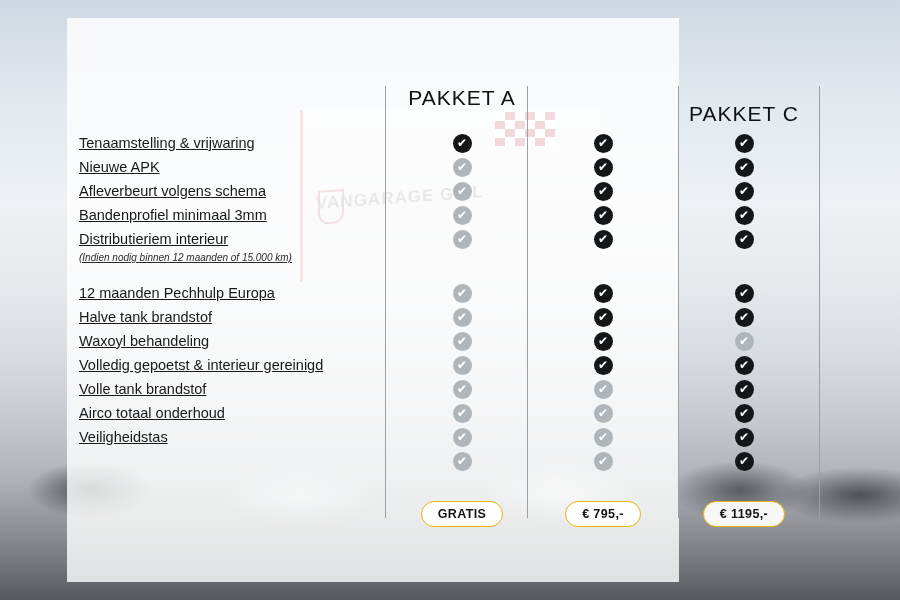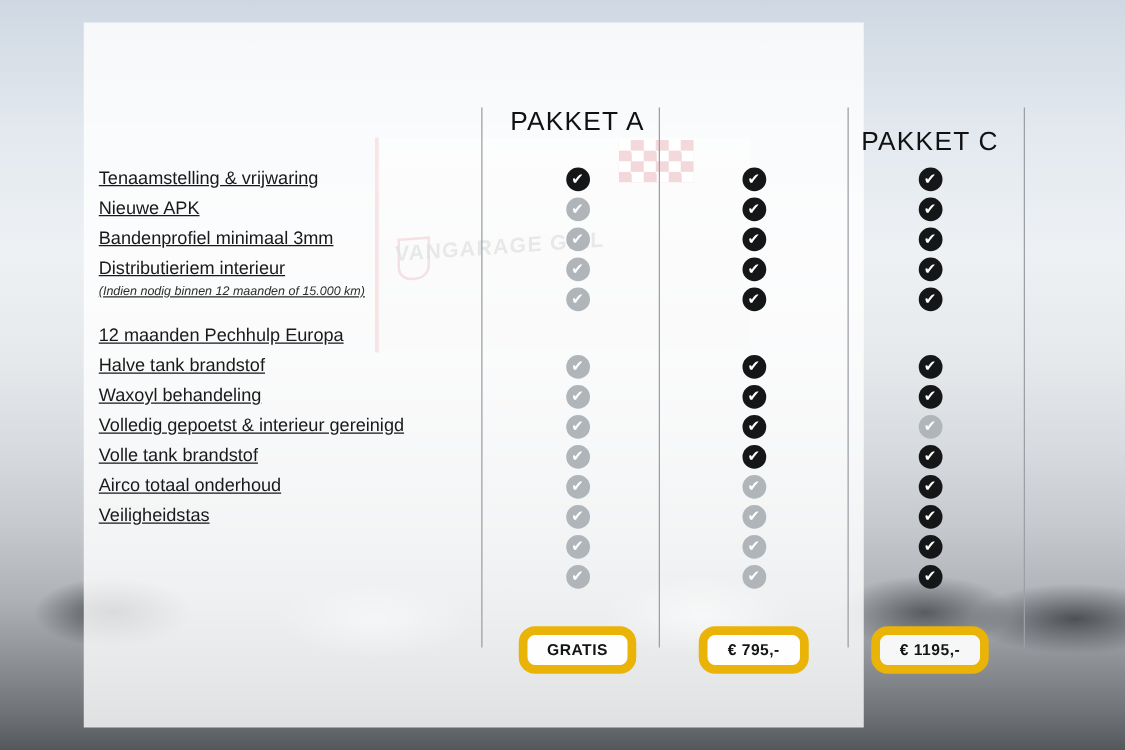--- a/index.html
+++ b/index.html
@@ -105,21 +105,20 @@
     transform: skewY(-4deg);
   }
   
   .card {
     position: absolute;
     left: 67px;
     top: 18px;
     width: 612px;
     height: 564px;
     background: rgba(255,255,255,.80);
-    padding-left: 12px;
   }
   .table {
     position: absolute;
     inset: 0;
   }
   
   .vsep {
     position: absolute;
     top: 68px;
     width: 1px;
@@ -187,21 +186,21 @@
   .tick.on { background: #141618; }
   .tick.off { background: #b0b5b9; }
   .price {
     position: absolute;
     top: 483px;
     width: 150px;
     display: flex;
     justify-content: center;
   }
   .price-pill {
-    border: 7px solid #eab308;
+    border: 1px solid #eab308;
     border-radius: 13px;
     background: rgba(255,255,255,.92);
     padding: 5px 16px;
     font-size: 12.5px;
     font-weight: bold;
     letter-spacing: .4px;
     color: #121416;
     white-space: nowrap;
   }
 </style>
@@ -222,20 +221,21 @@
       <div class="vsep" style="left:460px;"></div>
       <div class="vsep" style="left:611px;"></div>
       <div class="vsep" style="left:752px;"></div>
 
       <div class="col-head" style="left:320px;">PAKKET A</div>
       <div class="col-head" style="left:602px;margin-top:16px;">PAKKET C</div>
 
       <div class="feature-list">
         <div class="feature">Tenaamstelling &amp; vrijwaring</div>
         <div class="feature">Nieuwe APK</div>
+        <div class="feature">Afleverbeurt volgens schema</div>
         <div class="feature">Bandenprofiel minimaal 3mm</div>
         <div class="feature">Distributieriem interieur</div>
         <div class="feature note">(Indien nodig binnen 12 maanden of 15.000 km)</div>
         <div class="spacer"></div>
         <div class="feature">12 maanden Pechhulp Europa</div>
         <div class="feature">Halve tank brandstof</div>
         <div class="feature">Waxoyl behandeling</div>
         <div class="feature">Volledig gepoetst &amp; interieur gereinigd</div>
         <div class="feature">Volle tank brandstof</div>
         <div class="feature">Airco totaal onderhoud</div>

